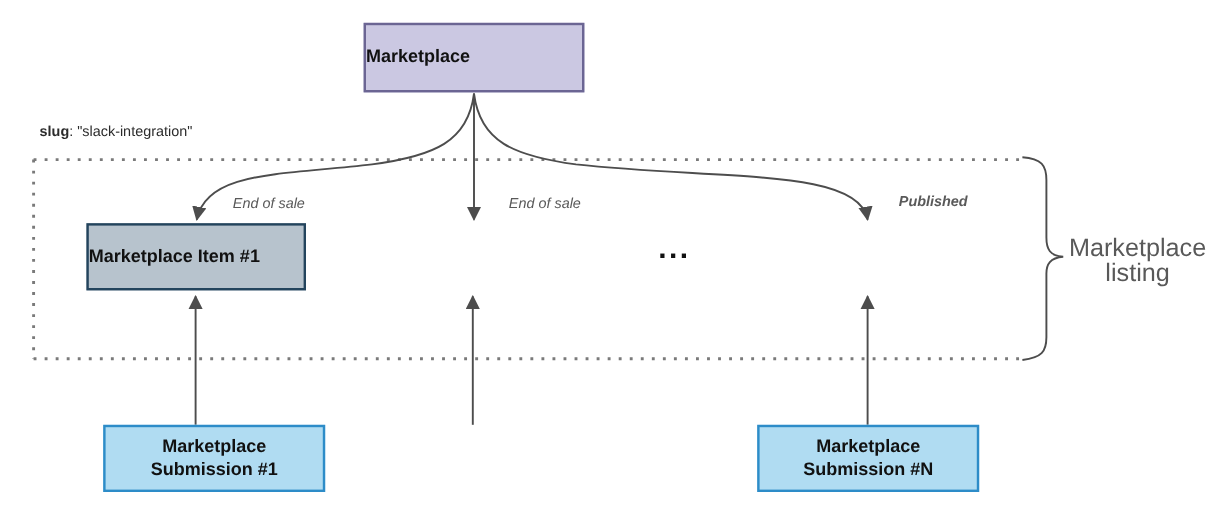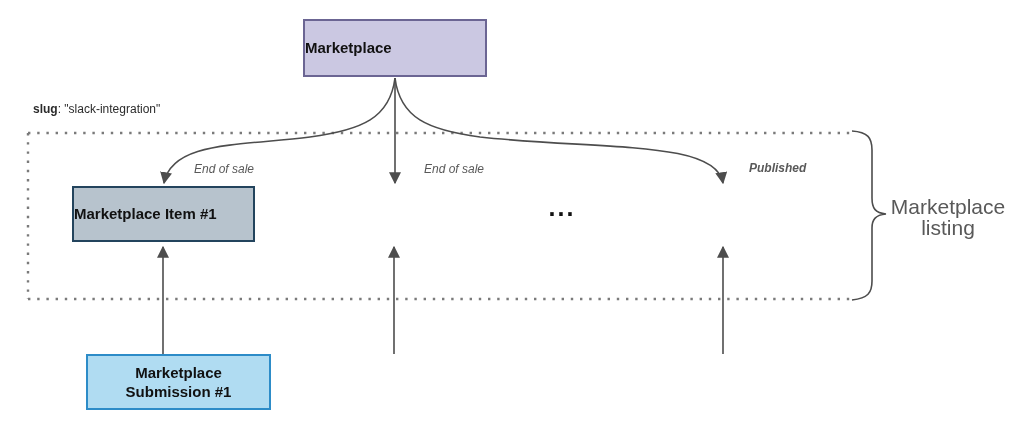--- a/index.html
+++ b/index.html
@@ -139,16 +139,19 @@
   <div class="status-label status-n">Published</div>
 
   <div class="node node-item node-item-1">
     <span>Marketplace Item #1</span>
   </div>
   <div class="ellipsis">...</div>
 
   <div class="node node-submission node-sub-1">
     <span>Marketplace Submission #1</span>
   </div>
+  <div class="node node-submission node-sub-n">
+    <span>Marketplace Submission #N</span>
+  </div>
 
   <div class="brace-caption">Marketplace listing</div>
 
 </div>
 
 </body></html>

